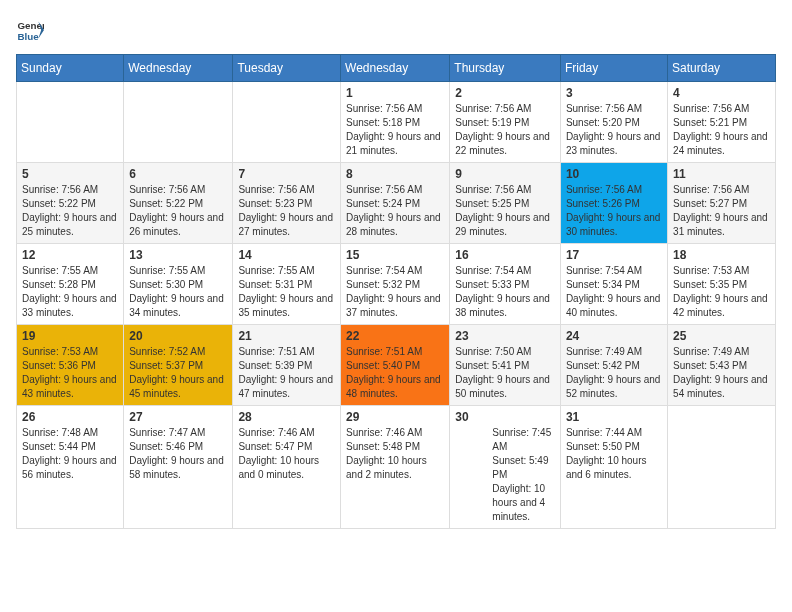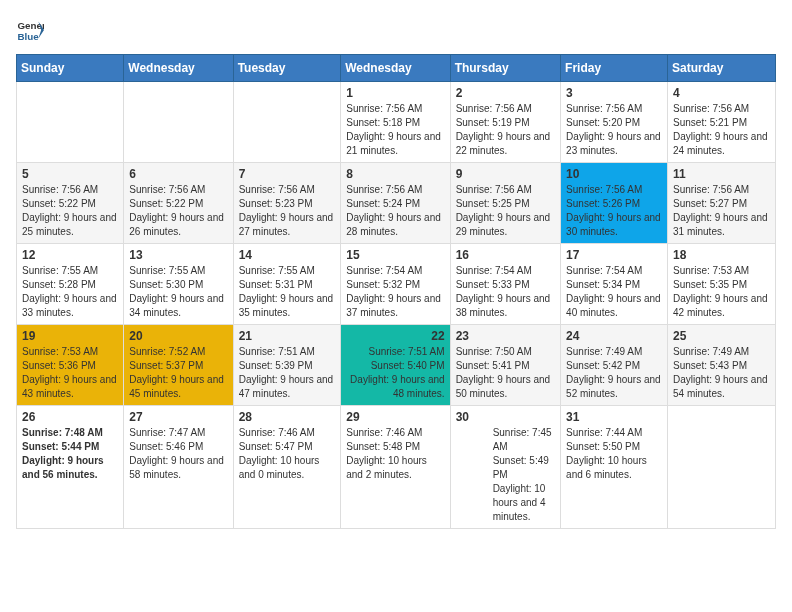--- a/index.html
+++ b/index.html
@@ -39,21 +39,21 @@
     }
     .calendar-table {
       width: 100%;
       border-collapse: collapse;
       border: 1px solid #ccc;
     }
     .calendar-table th {
       background-color: #3a7abf;
       color: #fff;
       font-size: 12px;
-      font-weight: bold;
+      font-weight: normal;
       padding: 6px 4px;
       text-align: left;
       border: 1px solid #2a6496;
     }
     .calendar-table td {
       vertical-align: top;
       border: 1px solid #ddd;
       padding: 4px 5px;
       font-size: 10.5px;
       color: #333;
@@ -238,21 +238,21 @@
           <div class="day-info" style="white-space: pre-line;">Sunrise: 7:52 AM
 Sunset: 5:37 PM
 Daylight: 9 hours and 45 minutes.</div>
         </td>
         <td style="background-color: rgb(245, 245, 245);">
           <div class="day-number">21</div>
           <div class="day-info" style="white-space: pre-line;">Sunrise: 7:51 AM
 Sunset: 5:39 PM
 Daylight: 9 hours and 47 minutes.</div>
         </td>
-        <td style="background-color: #14b8a6; text-align: right;">
+        <td style="background-color: #f97316;">
           <div class="day-number">22</div>
           <div class="day-info" style="white-space: pre-line;">Sunrise: 7:51 AM
 Sunset: 5:40 PM
 Daylight: 9 hours and 48 minutes.</div>
         </td>
         <td style="background-color: rgb(245, 245, 245);">
           <div class="day-number">23</div>
           <div class="day-info" style="white-space: pre-line;">Sunrise: 7:50 AM
 Sunset: 5:41 PM
 Daylight: 9 hours and 50 minutes.</div>
@@ -266,21 +266,21 @@
         <td style="background-color: rgb(245, 245, 245);">
           <div class="day-number">25</div>
           <div class="day-info" style="white-space: pre-line;">Sunrise: 7:49 AM
 Sunset: 5:43 PM
 Daylight: 9 hours and 54 minutes.</div>
         </td>
       </tr>
       <tr>
         <td>
           <div class="day-number">26</div>
-          <div class="day-info" style="white-space: pre-line; font-weight: bold;">Sunrise: 7:48 AM
+          <div class="day-info" style="white-space: pre-line;">Sunrise: 7:48 AM
 Sunset: 5:44 PM
 Daylight: 9 hours and 56 minutes.</div>
         </td>
         <td>
           <div class="day-number">27</div>
           <div class="day-info" style="white-space: pre-line;">Sunrise: 7:47 AM
 Sunset: 5:46 PM
 Daylight: 9 hours and 58 minutes.</div>
         </td>
         <td>

